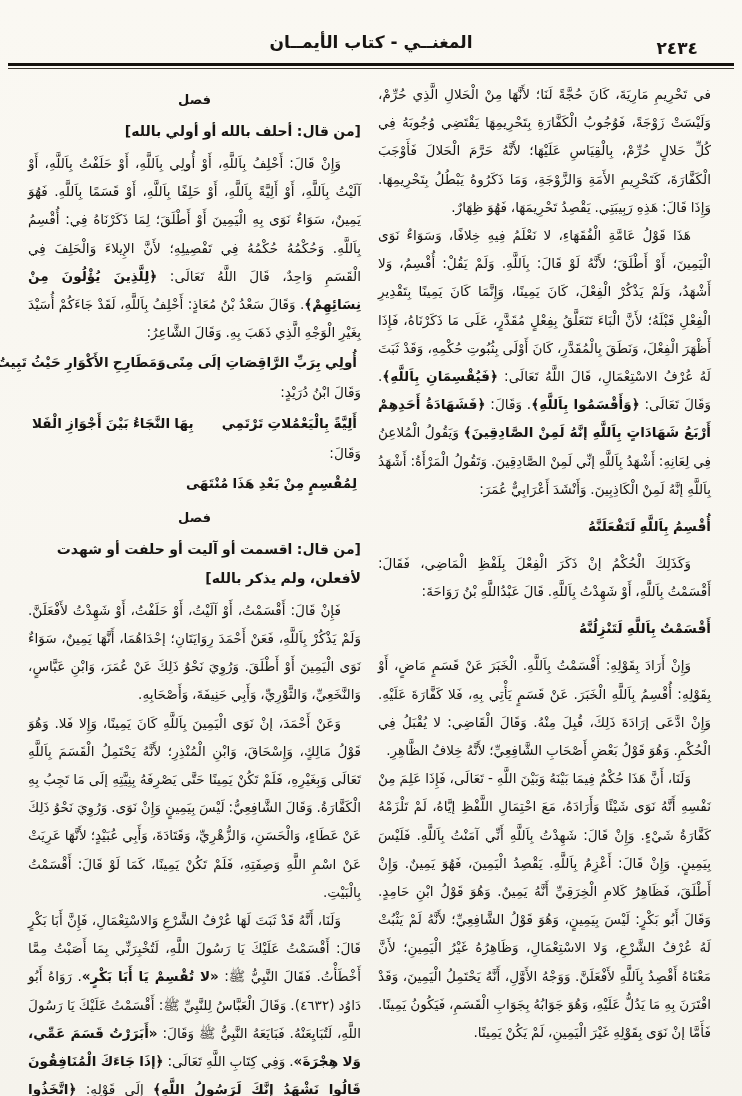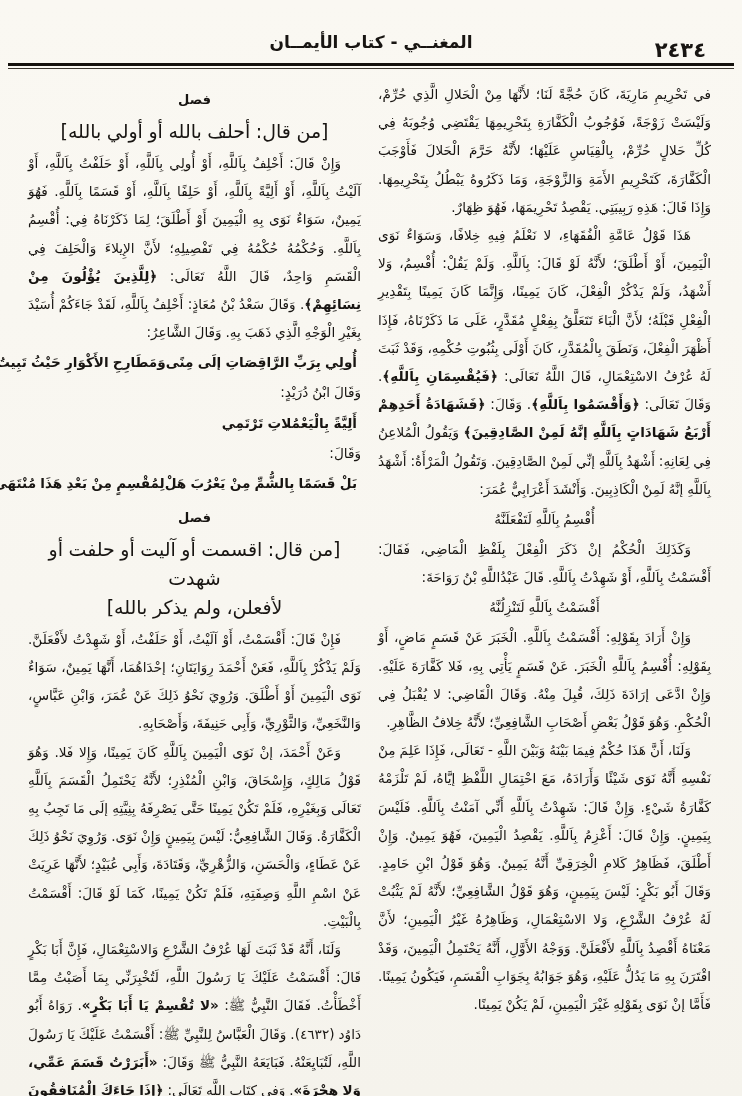--- a/index.html
+++ b/index.html
@@ -18,22 +18,22 @@
   }
   
   .page-header { position: absolute; top: 0; left: 0; right: 0; height: 70px; }
   .book-title {
     position: absolute; top: 32px; left: 0; right: 0;
     text-align: center;
     font-size: 17px; font-weight: 700;
     letter-spacing: 0.5px;
   }
   .page-number {
-    position: absolute; top: 38px; right: 36px;
-    font-size: 21px; font-weight: 700;
+    position: absolute; top: 38px; right: 44px;
+    font-size: 17px; font-weight: 700;
   }
   .header-rule {
     position: absolute; top: 63px; left: 8px; right: 8px;
     height: 0;
     border-top: 3px solid #15120e;
   }
   .header-rule::after {
     content: ""; display: block;
     margin-top: 2px;
     border-top: 1px solid #3a352e;
@@ -53,29 +53,29 @@
   }
   .para { margin: 0; text-indent: 20px; }
   .para.cont { text-indent: 0; }
   .b { font-weight: 700; }
   .fasl-heading {
     text-align: center; text-indent: 0;
     font-weight: 700; font-size: 13px;
     line-height: 33px; margin: 3px 0 1px;
   }
   .fasl-subtitle {
-    text-align: center; text-indent: 0;
-    font-weight: 400; font-size: 19px;
+    text-align: right; text-indent: 0;
+    font-weight: 700; font-size: 14px;
     line-height: 29px; margin: 0 0 3px;
   }
   .fasl-subtitle.tight { margin: 0; }
   .verse-single {
-    text-align: center; text-indent: 0;
-    line-height: 30px; margin: 1px 0;
-    font-weight: 400;
+    text-indent: 0;
+    line-height: 30px; margin: 8px 0;
+    font-weight: 700;
   }
   .verse-pair {
     display: flex; justify-content: space-between;
     padding: 0 4px; line-height: 30px; margin: 1px 0;
     font-weight: 700;
   }
   .verse-pair .hemistich { white-space: nowrap; text-indent: 0; }
   .verse-caption {
     text-align: right; text-indent: 0; line-height: 28.2px;
   }
@@ -108,24 +108,24 @@
       <div class="fasl-subtitle">[من قال: أحلف بالله أو أولي بالله]</div>
       <p class="para"><span>وَإِنْ قَالَ: أَحْلِفُ بِاَللَّهِ، أَوْ أُولِي بِاَللَّهِ، أَوْ حَلَفْتُ بِاَللَّهِ، أَوْ آلَيْتُ بِاَللَّهِ، أَوْ أَلِيَّةً بِاَللَّهِ، أَوْ حَلِفًا بِاَللَّهِ، أَوْ قَسَمًا بِاَللَّهِ. فَهُوَ يَمِينٌ، سَوَاءٌ نَوَى بِهِ الْيَمِينَ أَوْ أَطْلَقَ؛ لِمَا ذَكَرْنَاهُ فِي: أُقْسِمُ بِاَللَّهِ. وَحُكْمُهُ حُكْمُهُ فِي تَفْصِيلِهِ؛ لأَنَّ الإِيلاءَ وَالْحَلِفَ فِي الْقَسَمِ وَاحِدٌ، قَالَ اللَّهُ تَعَالَى: </span><span class="b">﴿لِلَّذِينَ يُؤْلُونَ مِنْ نِسَائِهِمْ﴾</span><span>. وَقَالَ سَعْدُ بْنُ مُعَاذٍ: أَحْلِفُ بِاَللَّهِ، لَقَدْ جَاءَكُمْ أُسَيْدَ بِغَيْرِ الْوَجْهِ الَّذِي ذَهَبَ بِهِ. وَقَالَ الشَّاعِرُ:</span></p>
 
       <div class="verse-pair">
         <span class="hemistich">أُولِي بِرَبِّ الرَّاقِصَاتِ إلَى مِنًى</span>
         <span class="hemistich">وَمَطَارِحِ الأَكْوَارِ حَيْثُ تَبِيتُ</span>
       </div>
       <div class="verse-caption">وَقَالَ ابْنُ دُرَيْدٍ:</div>
       <div class="verse-pair">
         <span class="hemistich">أَلِيَّةً بِالْيَعْمُلاتِ تَرْتَمِي</span>
+        <span class="hemistich">بِهَا النَّجَاءُ بَيْنَ أَجْوَازِ الْفَلا</span>
       </div>
       <div class="verse-caption">وَقَالَ:</div>
       <div class="verse-pair">
-        <span class="hemistich">بَلْ قَسَمًا بِالشُّمِّ مِنْ يَعْرُبَ هَلْ</span>
         <span class="hemistich">لِمُقْسِمٍ مِنْ بَعْدِ هَذَا مُنْتَهَى</span>
       </div>
 
       <div class="fasl-heading">فصل</div>
       <div class="fasl-subtitle tight">[من قال: اقسمت أو آليت أو حلفت أو شهدت</div>
       <div class="fasl-subtitle">لأفعلن، ولم يذكر بالله]</div>
 
       <p class="para"><span>فَإِنْ قَالَ: أَقْسَمْتُ، أَوْ آلَيْتُ، أَوْ حَلَفْتُ، أَوْ شَهِدْتُ لأَفْعَلَنَّ. وَلَمْ يَذْكُرْ بِاَللَّهِ، فَعَنْ أَحْمَدَ رِوَايَتَانِ؛ إحْدَاهُمَا، أَنَّهَا يَمِينٌ، سَوَاءٌ نَوَى الْيَمِينَ أَوْ أَطْلَقَ. وَرُوِيَ نَحْوُ ذَلِكَ عَنْ عُمَرَ، وَابْنِ عَبَّاسٍ، وَالنَّخَعِيِّ، وَالثَّوْرِيِّ، وَأَبِي حَنِيفَةَ، وَأَصْحَابِهِ.</span></p>
       <p class="para"><span>وَعَنْ أَحْمَدَ، إنْ نَوَى الْيَمِينَ بِاَللَّهِ كَانَ يَمِينًا، وَإِلا فَلا. وَهُوَ قَوْلُ مَالِكٍ، وَإِسْحَاقَ، وَابْنِ الْمُنْذِرِ؛ لأَنَّهُ يَحْتَمِلُ الْقَسَمَ بِاَللَّهِ تَعَالَى وَبِغَيْرِهِ، فَلَمْ تَكُنْ يَمِينًا حَتَّى يَصْرِفَهُ بِنِيَّتِهِ إلَى مَا تَجِبُ بِهِ الْكَفَّارَةُ. وَقَالَ الشَّافِعِيُّ: لَيْسَ بِيَمِينٍ وَإِنْ نَوَى. وَرُوِيَ نَحْوُ ذَلِكَ عَنْ عَطَاءٍ، وَالْحَسَنِ، وَالزُّهْرِيِّ، وَقَتَادَةَ، وَأَبِي عُبَيْدٍ؛ لأَنَّهَا عَرِيَتْ عَنْ اسْمِ اللَّهِ وَصِفَتِهِ، فَلَمْ تَكُنْ يَمِينًا، كَمَا لَوْ قَالَ: أَقْسَمْتُ بِالْبَيْتِ.</span></p>
       <p class="para"><span>وَلَنَا، أَنَّهُ قَدْ ثَبَتَ لَهَا عُرْفُ الشَّرْعِ وَالاسْتِعْمَالِ، فَإِنَّ أَبَا بَكْرٍ قَالَ: أَقْسَمْتُ عَلَيْكَ يَا رَسُولَ اللَّهِ، لَتُخْبِرَنِّي بِمَا أَصَبْتُ مِمَّا أَخْطَأْتُ. فَقَالَ النَّبِيُّ ﷺ: </span><span class="b">«لا تُقْسِمْ يَا أَبَا بَكْرٍ»</span><span>. رَوَاهُ أَبُو دَاوُد (٤٦٣٢). وَقَالَ الْعَبَّاسُ لِلنَّبِيِّ ﷺ: أَقْسَمْتُ عَلَيْكَ يَا رَسُولَ اللَّهِ، لَتُبَايِعَنْهُ. فَبَايَعَهُ النَّبِيُّ ﷺ وَقَالَ: </span><span class="b">«أَبَرَرْتُ قَسَمَ عَمِّي، وَلا هِجْرَةَ»</span><span>. وَفِي كِتَابِ اللَّهِ تَعَالَى: </span><span class="b">﴿إذَا جَاءَكَ الْمُنَافِقُونَ قَالُوا نَشْهَدُ إِنَّكَ لَرَسُولُ اللَّهِ﴾</span><span> إلَى قَوْلِهِ: </span><span class="b">﴿اتَّخَذُوا أَيْمَانَهُمْ جُنَّةً﴾</span></p>

